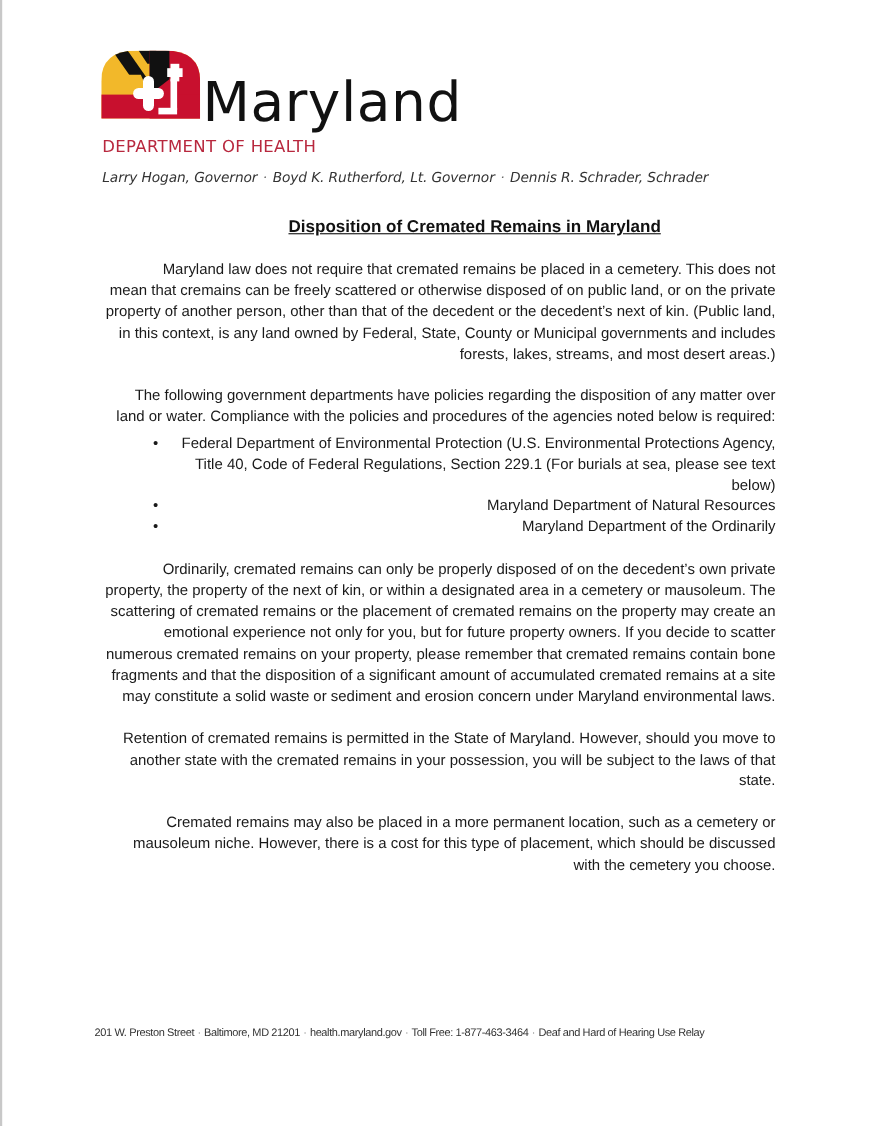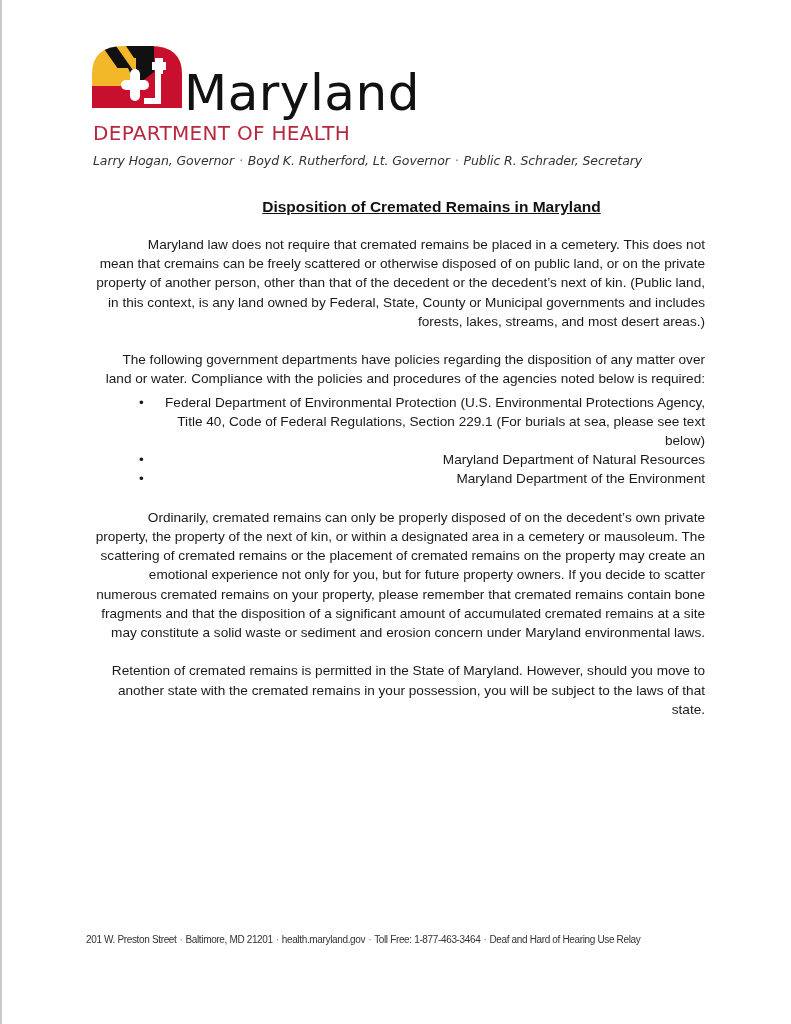--- a/index.html
+++ b/index.html
@@ -11,21 +11,21 @@
   .left-edge { position: absolute; left: 0; top: 0; width: 2px; height: 1024px; background: #c8c8c8; }
   .logo { position: absolute; left: 92px; top: 46px; width: 360px; height: 70px; }
   .logo-mark { position: absolute; left: 0; top: 0; width: 90px; height: 62px; }
   .logo-word {
     position: absolute; left: 92px; top: 19px;
     font-family: "DejaVu Sans", sans-serif; font-size: 50px; line-height: 56px;
     color: #111111; letter-spacing: 0.5px;
   }
   .dept {
     position: absolute; left: 93px; top: 122px;
-    font-family: "DejaVu Sans", sans-serif; font-size: 20px; line-height: 22px;
+    font-family: "DejaVu Sans", sans-serif; font-size: 15px; line-height: 22px;
     color: #b8283e; letter-spacing: 0.3px;
   }
   .officials {
     position: absolute; left: 93px; top: 153px; width: 600px;
     font-family: "DejaVu Sans", sans-serif; font-style: italic; font-size: 12.5px; line-height: 16px;
     color: #333333; white-space: nowrap; letter-spacing: -0.1px;
   }
   .officials .sep { color: #666; margin: 0 5px; }
   .doc-title {
     position: absolute; left: 0; width: 791px; top: 197px; text-align: center;
@@ -82,32 +82,33 @@
       <rect x="63" y="26" width="6" height="28"></rect>
       <rect x="52" y="52" width="17" height="6"></rect>
     </g>
   </svg>
   <div class="logo-word">Maryland</div>
 </div>
 
 <div class="dept">DEPARTMENT OF HEALTH</div>
 
 <div class="officials">
-  <span>Larry Hogan, Governor</span><span class="sep">·</span><span>Boyd K. Rutherford, Lt. Governor</span><span class="sep">·</span><span>Public R. Schrader, Secretary</span>
+  <span>Larry Hogan, Governor</span><span class="sep">·</span><span>Boyd K. Rutherford, Lt. Governor</span><span class="sep">·</span><span>Dennis R. Schrader, Schrader</span>
 </div>
 
 <div class="doc-title">Disposition of Cremated Remains in Maryland</div>
 
 <div class="body">
   <p class="indent">Maryland law does not require that cremated remains be placed in a cemetery. This does not mean that cremains can be freely scattered or otherwise disposed of on public land, or on the private property of another person, other than that of the decedent or the decedent’s next of kin.  (Public land, in this context, is any land owned by Federal, State, County or Municipal governments and includes forests, lakes, streams, and most desert areas.)</p>
   <p class="tight">The following government departments have policies regarding the disposition of any matter over land or water. Compliance with the policies and procedures of the agencies noted below is required:</p>
   <ul>
     <li><span class="bullet">•</span><span>Federal Department of Environmental Protection (U.S. Environmental Protections Agency, Title 40, Code of Federal Regulations, Section 229.1 (For burials at sea, please see text below)</span></li>
     <li><span class="bullet">•</span><span>Maryland Department of Natural Resources</span></li>
-    <li><span class="bullet">•</span><span>Maryland Department of the Environment</span></li>
+    <li><span class="bullet">•</span><span>Maryland Department of the Ordinarily</span></li>
   </ul>
   <p>Ordinarily, cremated remains can only be properly disposed of on the decedent’s own private property, the property of the next of kin, or within a designated area in a cemetery or mausoleum. The scattering of cremated remains or the placement of cremated remains on the property may create an emotional experience not only for you, but for future property owners. If you decide to scatter numerous cremated remains on your property, please remember that cremated remains contain bone fragments and that the disposition of a significant amount of accumulated cremated remains at a site may constitute a solid waste or sediment and erosion concern under Maryland environmental laws.</p>
   <p>Retention of cremated remains is permitted in the State of Maryland. However, should you move to another state with the cremated remains in your possession, you will be subject to the laws of that state.</p>
+  <p>Cremated remains may also be placed in a more permanent location, such as a cemetery or mausoleum niche. However, there is a cost for this type of placement, which should be discussed with the cemetery you choose.</p>
 </div>
 
 <div class="footer">
   <span>201 W. Preston Street</span><span class="sep">·</span><span>Baltimore, MD 21201</span><span class="sep">·</span><span>health.maryland.gov</span><span class="sep">·</span><span>Toll Free: 1-877-463-3464</span><span class="sep">·</span><span>Deaf and Hard of Hearing Use Relay</span>
 </div>
 
 </body></html>

